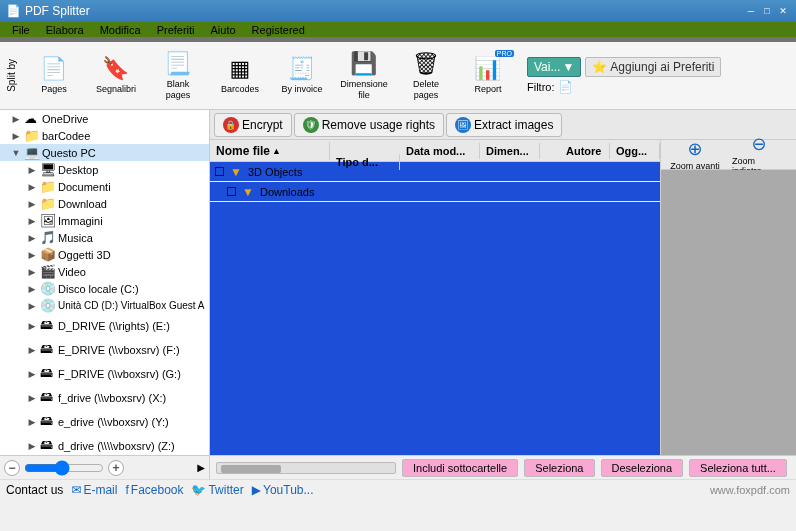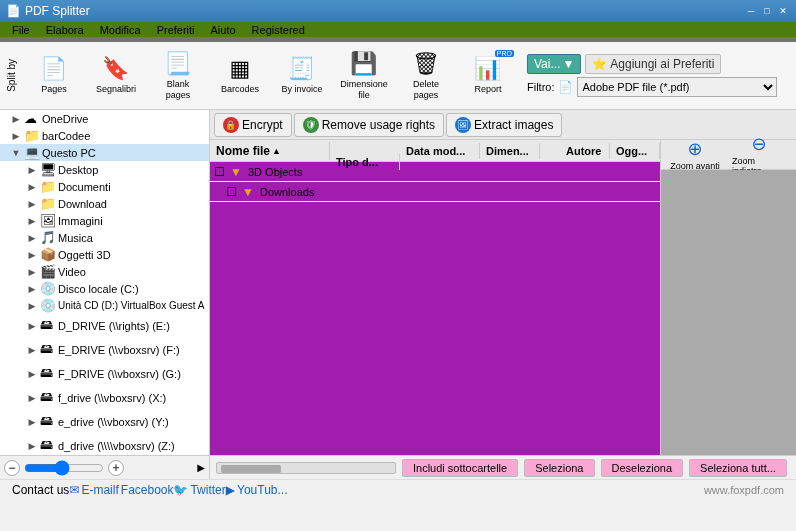--- a/index.html
+++ b/index.html
@@ -85,21 +85,21 @@
       display: flex; align-items: center; gap: 3px; padding: 2px 8px;
       cursor: pointer; font-size: 11px; height: 24px;
       background: #f0f0f0; border: 1px solid #bbb; border-radius: 3px;
     }
     .encrypt-icon-circle { width: 16px; height: 16px; background: #d32f2f; border-radius: 50%; display: inline-flex; align-items: center; justify-content: center; color: white; font-size: 9px; }
     .rights-icon-circle { width: 16px; height: 16px; background: #388e3c; border-radius: 50%; display: inline-flex; align-items: center; justify-content: center; color: white; font-size: 9px; }
     .extract-icon-circle { width: 16px; height: 16px; background: #1976d2; border-radius: 50%; display: inline-flex; align-items: center; justify-content: center; color: white; font-size: 9px; }
 
     
     .file-area { display: flex; flex: 1; }
-    .file-list { flex: 1; background: #a21caf; border-right: 1px solid #ccc; }
+    .file-list { flex: 1; background: #1d4ed8; border-right: 1px solid #ccc; }
     .file-list-header {
       display: flex; background: #e8e8e8; border-bottom: 1px solid #ccc; height: 22px; align-items: center;
     }
     .file-col { padding: 2px 6px; font-size: 11px; font-weight: bold; border-right: 1px solid #ccc; }
     .file-col-name { width: 120px; display: flex; align-items: center; gap: 2px; }
     .file-col-tipo { width: 70px; margin-top: 23px; }
     .file-col-data { width: 80px; }
     .file-col-dim { width: 60px; }
     .file-col-aut { width: 50px; margin-left: 20px; }
     .file-col-ogg { width: 50px; }
@@ -142,21 +142,21 @@
     .zoom-plus-btn, .zoom-minus-btn {
       width: 16px; height: 16px; background: white; border: 1px solid #aaa;
       border-radius: 50%; display: flex; align-items: center; justify-content: center;
       cursor: pointer; font-size: 12px; font-weight: bold; color: #555;
     }
 
     
     .contact-bar {
       display: flex; align-items: center; justify-content: flex-end;
       height: 20px; background: #f0f0f0; border-top: 1px solid #ddd;
-      padding: 0 12px; font-size: 10px;
+      padding: 0 6px; gap: 8px; font-size: 10px;
     }
     .contact-link { color: #1565c0; cursor: pointer; display: flex; align-items: center; gap: 2px; }
 
     
     ::-webkit-scrollbar { width: 8px; height: 8px; }
     ::-webkit-scrollbar-track { background: #f0f0f0; }
     ::-webkit-scrollbar-thumb { background: #bbb; border-radius: 4px; }
 
     .watermark { font-size: 11px; color: #888; margin-left: auto; }
   </style>
@@ -227,23 +227,20 @@
         <span>▼</span>
       </button>
       <button class="add-fav-btn">
         <span>⭐</span>
         <span>Aggiungi ai Preferiti</span>
       </button>
     </div>
     <div style="display:flex;align-items:center;gap:4px;">
       <span style="font-size:11px;">Filtro:</span>
       <span style="font-size:12px;color:#d32f2f;">📄</span>
-      <select class="filter-select">
-        <option>Adobe PDF file (*.pdf)</option>
-      </select>
     </div>
   </div>
 </div>
 
 <div class="main-area">
 
   <div class="sidebar">
     <div class="sidebar-inner">
 
       <div class="tree-item tree-item-indent-1">

